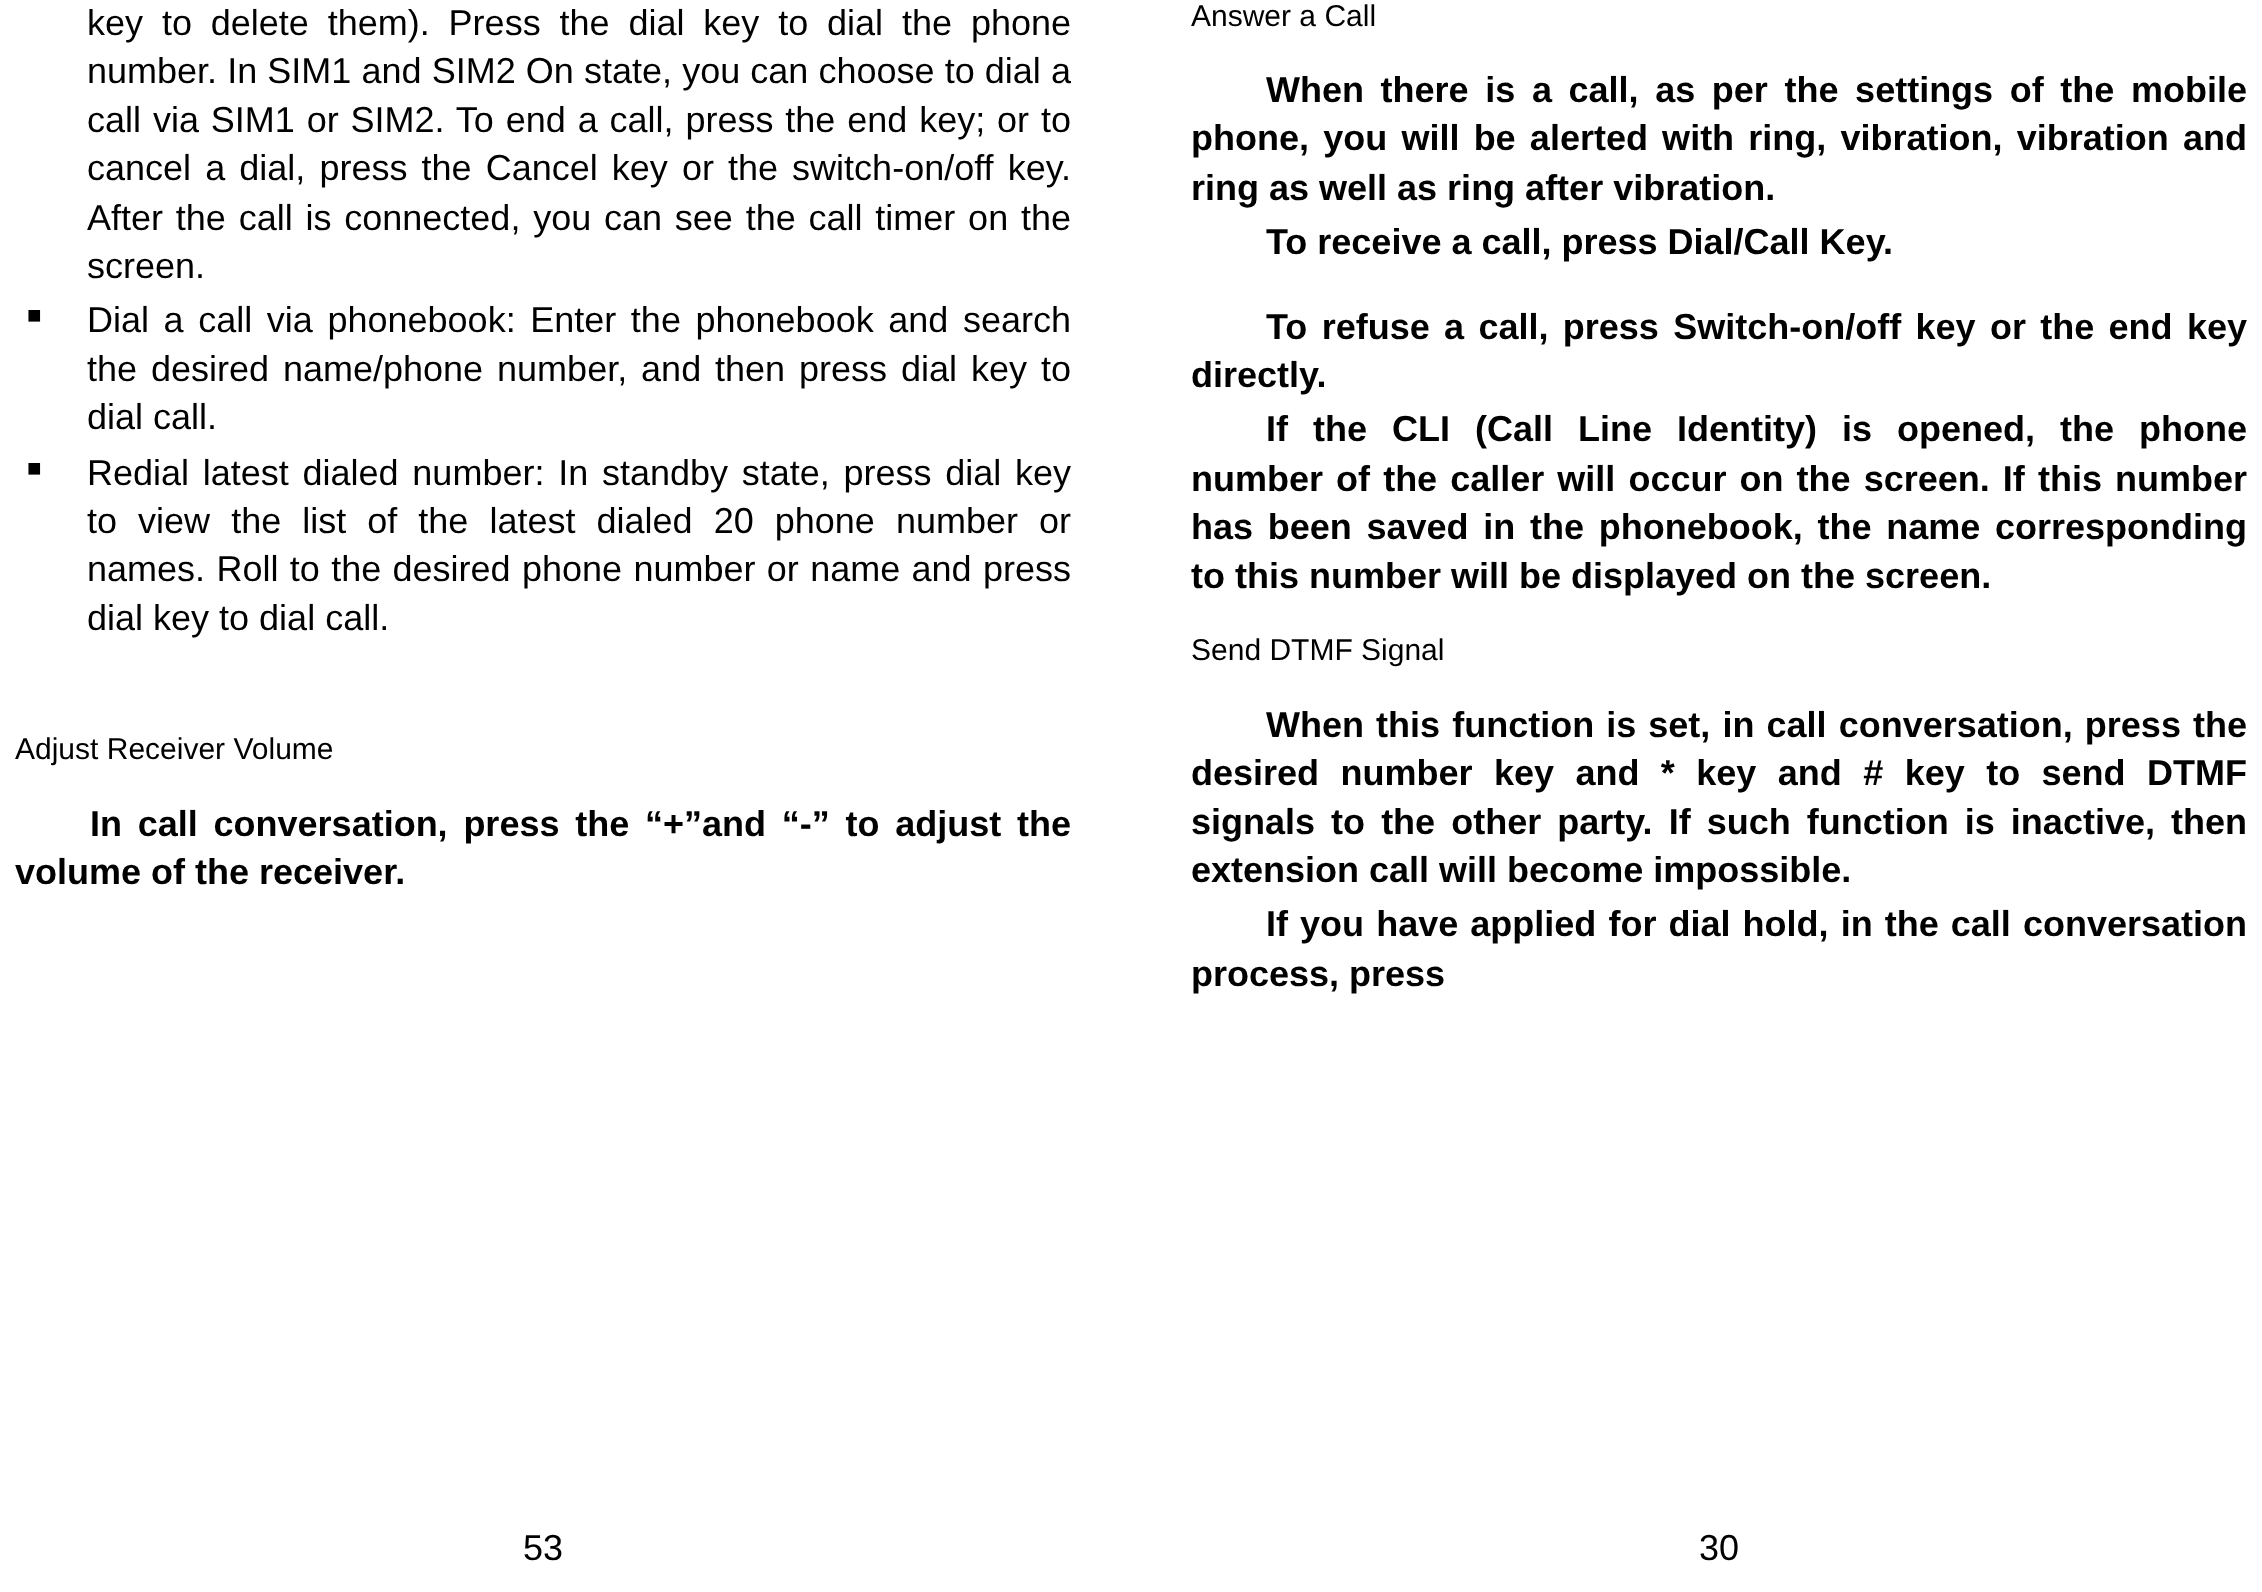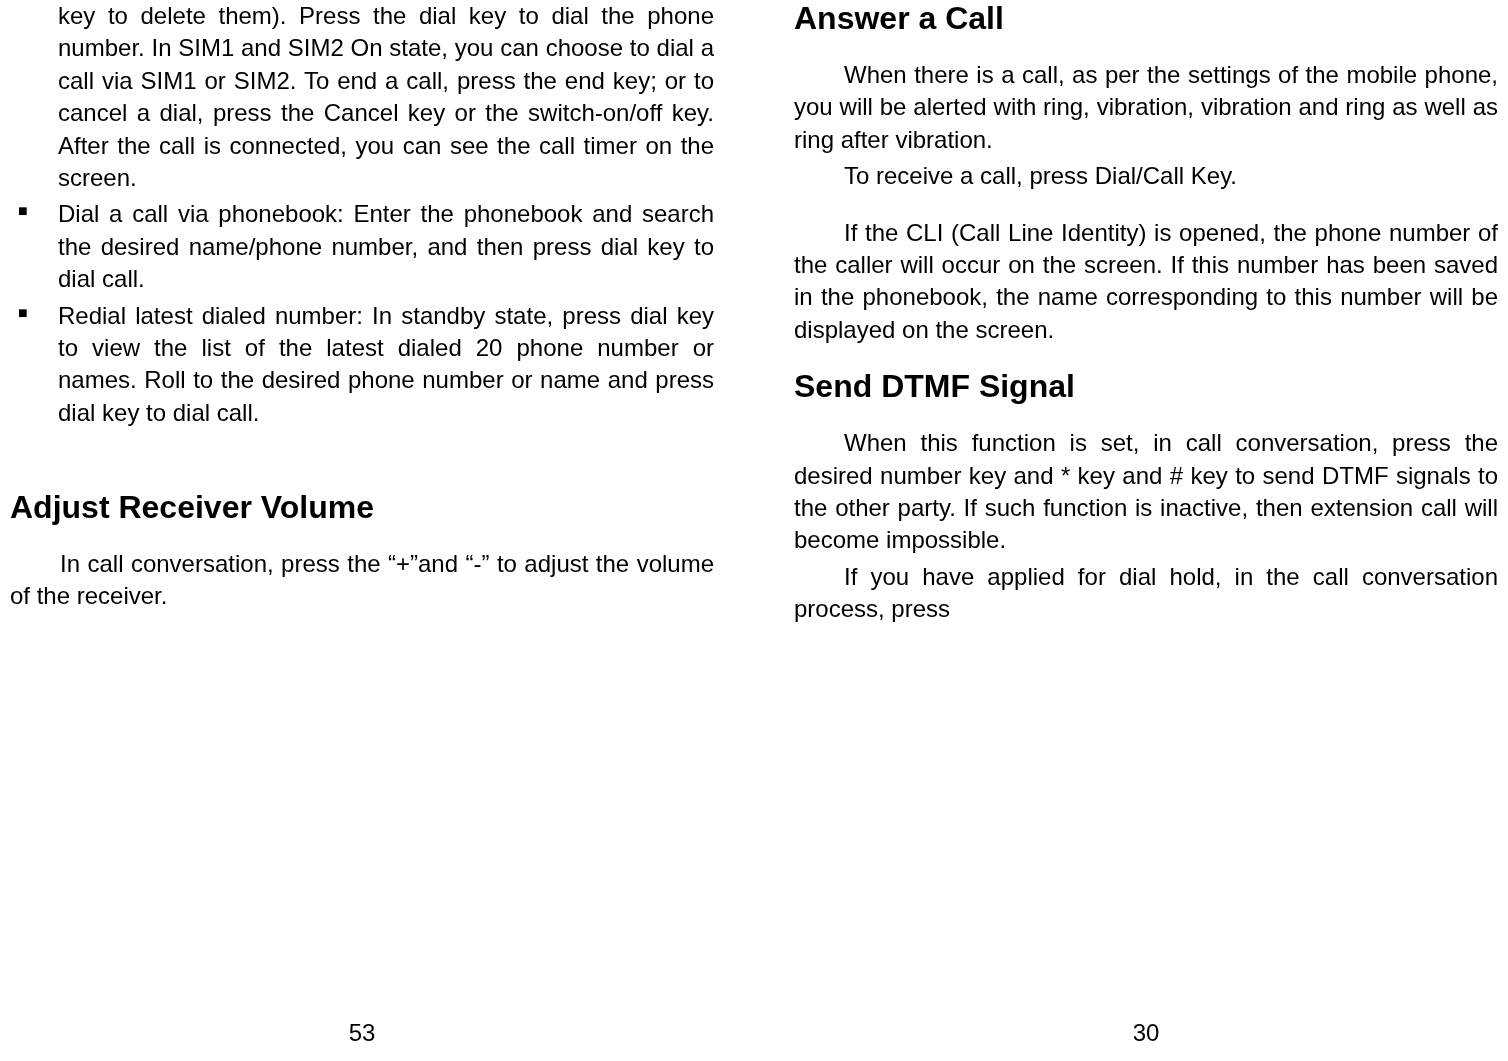--- a/index.html
+++ b/index.html
@@ -33,24 +33,25 @@
       flex: 1;
     }
     .para {
       font-size: 24px;
       line-height: 1.35;
       text-align: justify;
       margin-bottom: 4px;
     }
     .para-indent {
       text-indent: 50px;
+      font-weight: bold;
     }
     .section-heading {
-      font-size: 32px;
-      font-weight: bold;
+      font-size: 20px;
+      font-weight: normal;
       margin-top: 22px;
       margin-bottom: 22px;
     }
     .bullet-list {
       list-style: none;
       padding: 0;
       margin: 0;
     }
     .bullet-item {
       font-size: 24px;
@@ -95,19 +96,20 @@
   </div>
   <div class="page-number">53</div>
 </div>
 
 <div class="page page-right">
   <div class="content">
     <div class="section-heading" style="margin-top:0;">Answer a Call</div>
     <div class="para para-indent">When there is a call, as per the settings of the mobile phone, you will be alerted with ring, vibration, vibration and ring as well as ring after vibration.</div>
     <div class="para para-indent">To receive a call, press Dial/Call Key.</div>
     <div style="height:20px;"></div>
+    <div class="para para-indent">To refuse a call, press Switch-on/off key or the end key directly.</div>
     <div class="para para-indent">If the CLI (Call Line Identity) is opened, the phone number of the caller will occur on the screen. If this number has been saved in the phonebook, the name corresponding to this number will be displayed on the screen.</div>
     <div class="section-heading">Send DTMF Signal</div>
     <div class="para para-indent">When this function is set, in call conversation, press the desired number key and * key and # key to send DTMF signals to the other party. If such function is inactive, then extension call will become impossible.</div>
     <div class="para para-indent">If you have applied for dial hold, in the call conversation process, press</div>
   </div>
   <div class="page-number">30</div>
 </div>
 
 </body></html>

